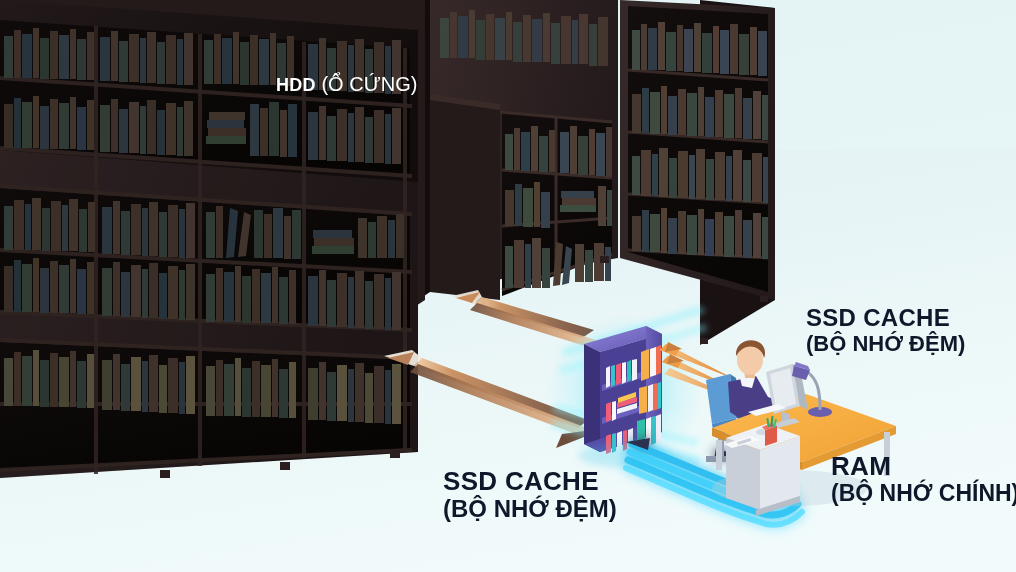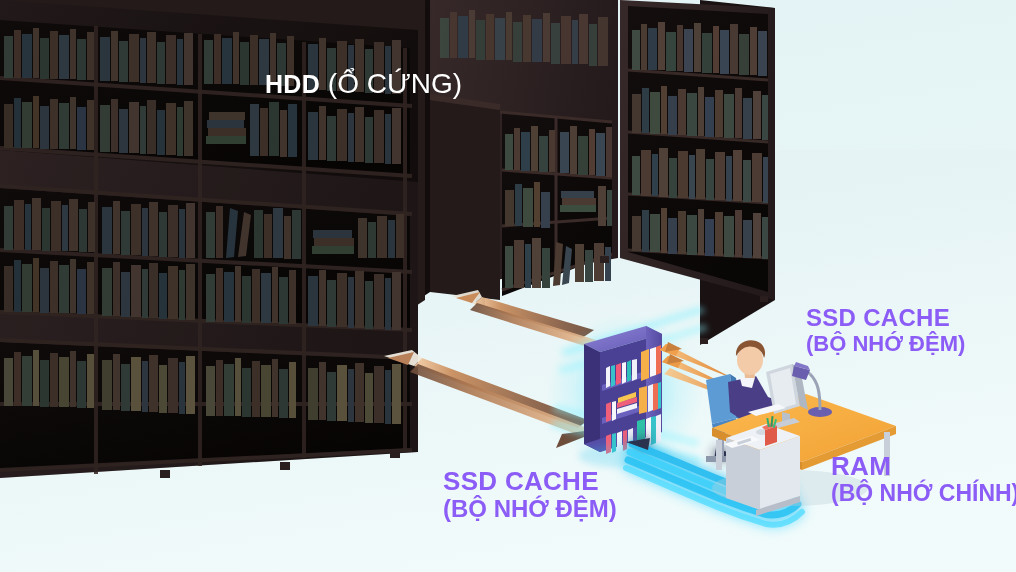--- a/index.html
+++ b/index.html
@@ -17,43 +17,43 @@
     font-family: "Liberation Sans", sans-serif;
   }
   #scene {
     position: absolute;
     inset: 0;
     width: 1016px;
     height: 572px;
   }
   .label {
     position: absolute;
-    color: #8b5cf6;
+    color: #0f172a;
     line-height: 1.12;
     white-space: nowrap;
     user-select: none;
   }
   .label .main {
     font-weight: bold;
     letter-spacing: 0.3px;
     display: block;
   }
   .label .sub {
     font-weight: bold;
     display: block;
   }
   
   #label-hdd {
     left: 265px;
     top: 68px;
     font-size: 25px;
     color: #ffffff;
   }
-  #label-hdd .main { display: inline; font-size: 25px; }
-  #label-hdd .sub  { display: inline; font-size: 28px; font-weight: normal; }
+  #label-hdd .main { display: inline; font-size: 18px; margin-left: 11px; }
+  #label-hdd .sub  { display: inline; font-size: 20px; font-weight: normal; }
 
   #label-ssd-right {
     left: 806px;
     top: 305px;
     text-align: left;
   }
   #label-ssd-right .main { font-size: 24px; }
   #label-ssd-right .sub  { font-size: 22px; }
 
   #label-ssd-left {

